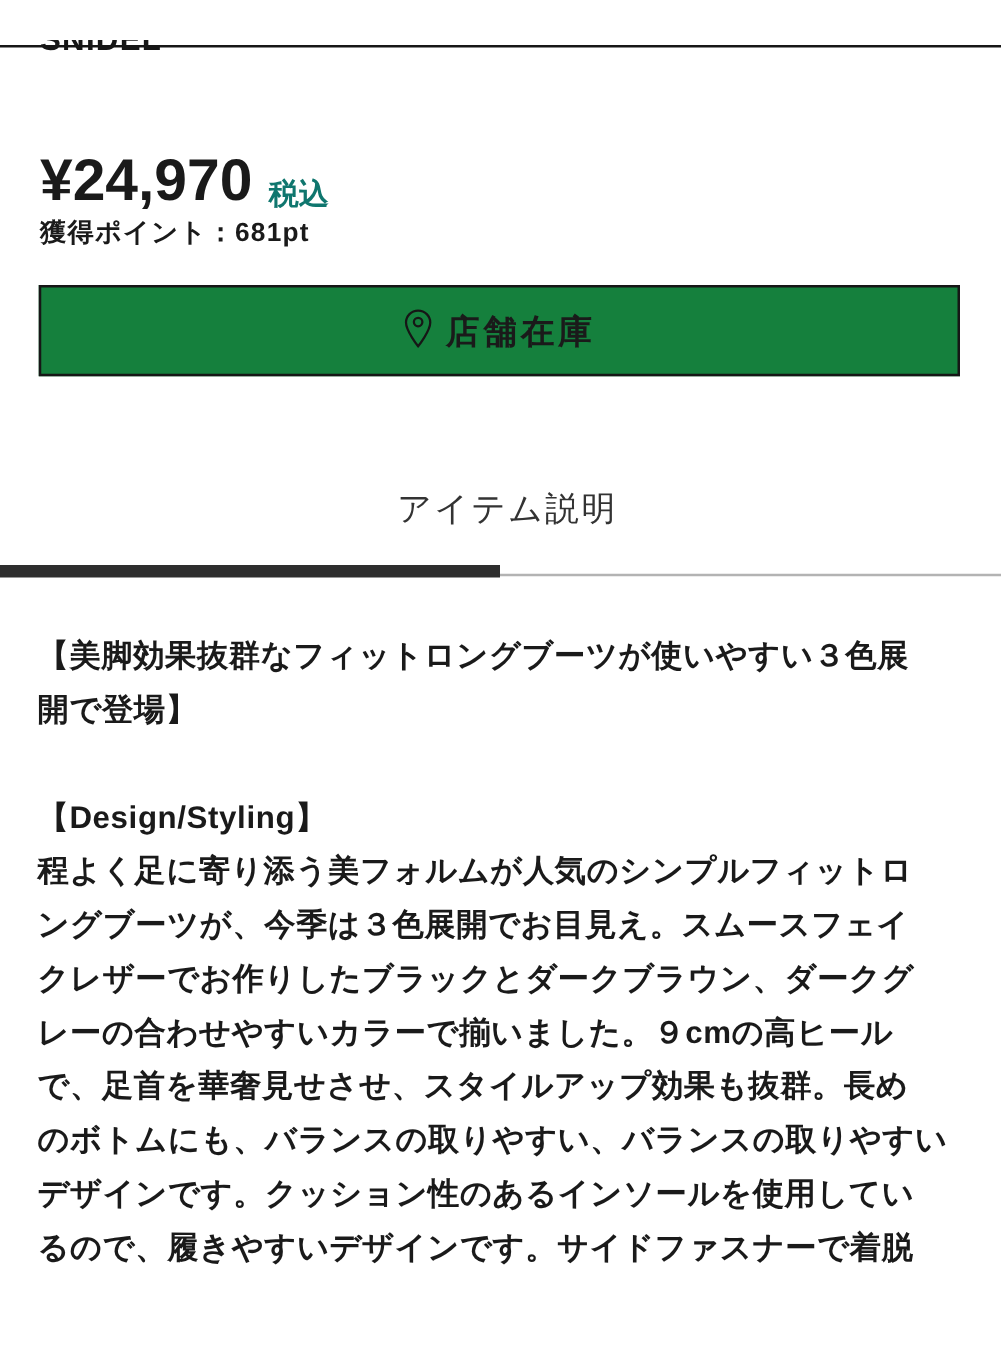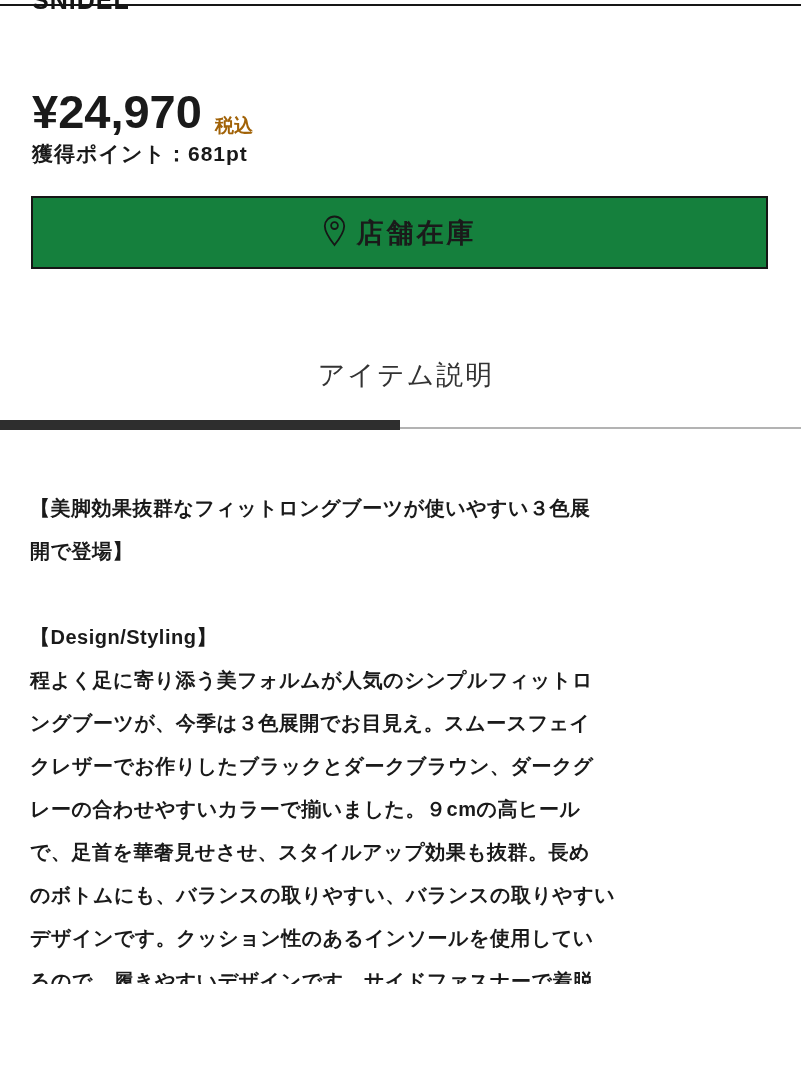--- a/index.html
+++ b/index.html
@@ -3,41 +3,42 @@
 <meta charset="utf-8">
 <style>
   html, body { margin:0; padding:0; background:#fff; }
   .page {
     position:relative;
     width:801px; height:984px;
     background:#ffffff;
     overflow:hidden;
     font-family:"Liberation Sans","DejaVu Sans",sans-serif;
     color:#1a1a1a;
+    margin-top:32px;
   }
   .top-line {
     position:absolute; top:4px; left:0; width:801px; height:2px;
     background:#161616;
   }
   .brand {
     position:absolute; left:32px; top:-14px;
     font-size:25px; font-weight:bold; letter-spacing:1px;
     color:#161616;
   }
   .title {
     position:absolute; left:32px; top:27px;
     font-size:28px; font-weight:bold; letter-spacing:2px;
     color:#1a1a1a; white-space:nowrap;
   }
   .price-row {
     position:absolute; left:32px; top:84px;
     display:flex; align-items:flex-end; gap:13px;
   }
   .price { font-size:47px; font-weight:bold; color:#1a1a1a; }
-  .tax-label { font-size:19px; font-weight:bold; color:#a16207; }
+  .tax-label { font-size:24px; font-weight:bold; color:#0f766e; }
   .points {
     position:absolute; left:32px; top:140px;
     font-size:21px; font-weight:bold; letter-spacing:1px; color:#1a1a1a;
   }
   .store-button {
     position:absolute; left:31px; top:196px;
     width:737px; height:73px; box-sizing:border-box;
     background:#15803d; border:2.5px solid #161616;
     display:flex; align-items:center; justify-content:center; gap:11px;
     cursor:pointer;
@@ -60,22 +61,22 @@
   .tab.inactive { color:#8a8a8a; }
   .tab-underline-active {
     position:absolute; top:420px; left:0; width:400px; height:10px;
     background:#2e2e2e;
   }
   .tab-underline-rest {
     position:absolute; top:427px; left:400px; width:401px; height:2px;
     background:#b3b3b3;
   }
   .description {
-    position:absolute; left:30px; top:487px; width:745px;
-    font-size:20px; font-weight:bold; color:#1a1a1a;
+    position:absolute; left:30px; top:472px; width:745px;
+    font-size:25px; font-weight:bold; color:#1a1a1a;
   }
   .desc-line {
     height:43px; line-height:43px;
     letter-spacing:0.5px; white-space:nowrap;
   }
 </style>
 </head>
 <body>
 
 <div class="page">

